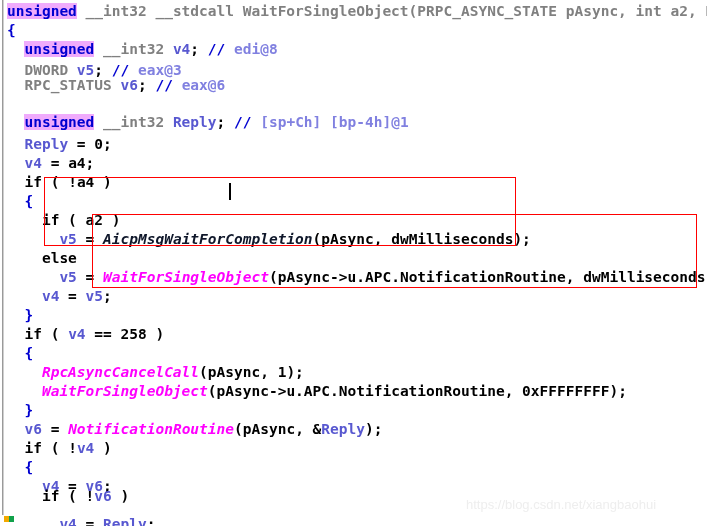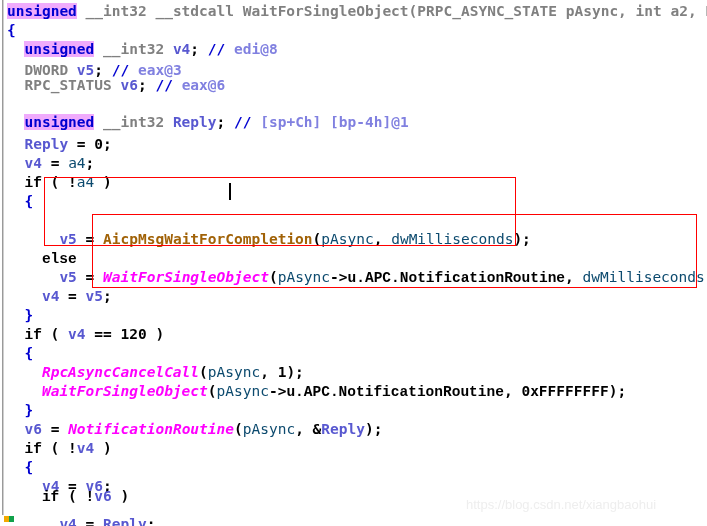--- a/index.html
+++ b/index.html
@@ -70,28 +70,28 @@
     font-family: "DejaVu Sans Mono", "Liberation Mono", monospace;
   }
   .ind0 { padding-left: 7px; }
 
   
   .kw      { color: #0000d0; background: #f0abfc; }
   .type    { color: #808080; font-weight: bold; }
   .plain   { color: #606060; font-weight: bold; }
   .punct   { color: #000000; font-weight: bold; }
   .local   { color: #5858d0; font-weight: bold; }
-  .func    { color: #a16207; font-weight: bold; }
+  .func    { color: #0f172a; font-weight: bold; font-style: italic; }
   .api     { color: #ff00ff; font-weight: bold; font-style: italic; }
   .cmt     { color: #8080e0; font-weight: bold; }
   .cmtslash{ color: #0000d0; font-weight: bold; }
   .num     { color: #000000; font-weight: bold; }
-  .ctrl    { color: #000000; font-weight: bold; font-family: Liberation Mono, monospace; }
+  .ctrl    { color: #000000; font-weight: bold; }
   .brace   { color: #0000d0; font-weight: bold; }
-  .arg     { color: #0c4a6e; font-weight: normal; }
+  .arg     { color: #000000; font-weight: bold; }
 
   
   .redbox {
     position: absolute;
     border: 1.5px solid #ff0000;
     box-sizing: border-box;
     pointer-events: none;
   }
   
   #caret {
@@ -124,26 +124,27 @@
       <div class="line ind0" style="top: 21px;"><span class="brace">{</span></div>
       <div class="line ind0" style="top: 40px;"><span class="plain">  </span><span class="kw">unsigned</span><span class="plain"> </span><span class="type">__int32 </span><span class="local">v4</span><span class="punct">; </span><span class="cmtslash">//</span><span class="cmt"> edi@8</span></div>
       <div class="line ind0" style="top: 61px;"><span class="plain">  </span><span class="type">DWORD </span><span class="local">v5</span><span class="punct">; </span><span class="cmtslash">//</span><span class="cmt"> eax@3</span></div>
       <div class="line ind0" style="top: 76px;"><span class="plain">  </span><span class="type">RPC_STATUS </span><span class="local">v6</span><span class="punct">; </span><span class="cmtslash">//</span><span class="cmt"> eax@6</span></div>
       <div class="line ind0" style="top: 113px;"><span class="plain">  </span><span class="kw">unsigned</span><span class="plain"> </span><span class="type">__int32 </span><span class="local">Reply</span><span class="punct">; </span><span class="cmtslash">//</span><span class="cmt"> [sp+Ch] [bp-4h]@1</span></div>
       <div class="line ind0" style="top: 116px;"></div>
       <div class="line ind0" style="top: 135px;"><span class="plain">  </span><span class="local">Reply</span><span class="punct"> = </span><span class="num">0</span><span class="punct">;</span></div>
       <div class="line ind0" style="top: 154px;"><span class="plain">  </span><span class="local">v4</span><span class="punct"> = </span><span class="arg">a4</span><span class="punct">;</span></div>
       <div class="line ind0" style="top: 173px;"><span class="plain">  </span><span class="ctrl">if</span><span class="punct"> ( </span><span class="ctrl">!</span><span class="arg">a4</span><span class="punct"> )</span></div>
       <div class="line ind0" style="top: 192px;"><span class="plain">  </span><span class="brace">{</span></div>
+      <div class="line ind0" style="top: 211px;"><span class="plain">    </span><span class="ctrl">if</span><span class="punct"> ( </span><span class="arg">a2</span><span class="punct"> )</span></div>
       <div class="line ind0" style="top: 230px;"><span class="plain">      </span><span class="local">v5</span><span class="punct"> = </span><span class="func">AicpMsgWaitForCompletion</span><span class="punct">(</span><span class="arg">pAsync</span><span class="punct">, </span><span class="arg">dwMilliseconds</span><span class="punct">);</span></div>
       <div class="line ind0" style="top: 249px;"><span class="plain">    </span><span class="ctrl">else</span></div>
       <div class="line ind0" style="top: 268px;"><span class="plain">      </span><span class="local">v5</span><span class="punct"> = </span><span class="api">WaitForSingleObject</span><span class="punct">(</span><span class="arg">pAsync</span><span class="punct">-&gt;</span><span class="ctrl">u.APC.NotificationRoutine</span><span class="punct">, </span><span class="arg">dwMilliseconds</span><span class="punct">);</span></div>
       <div class="line ind0" style="top: 287px;"><span class="plain">    </span><span class="local">v4</span><span class="punct"> = </span><span class="local">v5</span><span class="punct">;</span></div>
       <div class="line ind0" style="top: 306px;"><span class="plain">  </span><span class="brace">}</span></div>
-      <div class="line ind0" style="top: 325px;"><span class="plain">  </span><span class="ctrl">if</span><span class="punct"> ( </span><span class="local">v4</span><span class="punct"> == </span><span class="num">120</span><span class="punct"> )</span></div>
+      <div class="line ind0" style="top: 325px;"><span class="plain">  </span><span class="ctrl">if</span><span class="punct"> ( </span><span class="local">v4</span><span class="punct"> == </span><span class="num">258</span><span class="punct"> )</span></div>
       <div class="line ind0" style="top: 344px;"><span class="plain">  </span><span class="brace">{</span></div>
       <div class="line ind0" style="top: 363px;"><span class="plain">    </span><span class="api">RpcAsyncCancelCall</span><span class="punct">(</span><span class="arg">pAsync</span><span class="punct">, </span><span class="num">1</span><span class="punct">);</span></div>
       <div class="line ind0" style="top: 382px;"><span class="plain">    </span><span class="api">WaitForSingleObject</span><span class="punct">(</span><span class="arg">pAsync</span><span class="punct">-&gt;</span><span class="ctrl">u.APC.NotificationRoutine</span><span class="punct">, </span><span class="num">0xFFFFFFFF</span><span class="punct">);</span></div>
       <div class="line ind0" style="top: 401px;"><span class="plain">  </span><span class="brace">}</span></div>
       <div class="line ind0" style="top: 420px;"><span class="plain">  </span><span class="local">v6</span><span class="punct"> = </span><span class="api">NotificationRoutine</span><span class="punct">(</span><span class="arg">pAsync</span><span class="punct">, &amp;</span><span class="local">Reply</span><span class="punct">);</span></div>
       <div class="line ind0" style="top: 439px;"><span class="plain">  </span><span class="ctrl">if</span><span class="punct"> ( </span><span class="ctrl">!</span><span class="local">v4</span><span class="punct"> )</span></div>
       <div class="line ind0" style="top: 458px;"><span class="plain">  </span><span class="brace">{</span></div>
       <div class="line ind0" style="top: 477px;"><span class="plain">    </span><span class="local">v4</span><span class="punct"> = </span><span class="local">v6</span><span class="punct">;</span></div>
       <div class="line ind0" style="top: 487px;"><span class="plain">    </span><span class="ctrl">if</span><span class="punct"> ( </span><span class="ctrl">!</span><span class="local">v6</span><span class="punct"> )</span></div>
       <div class="line ind0" style="top: 515px;"><span class="plain">      </span><span class="local">v4</span><span class="punct"> = </span><span class="local">Reply</span><span class="punct">;</span></div>

